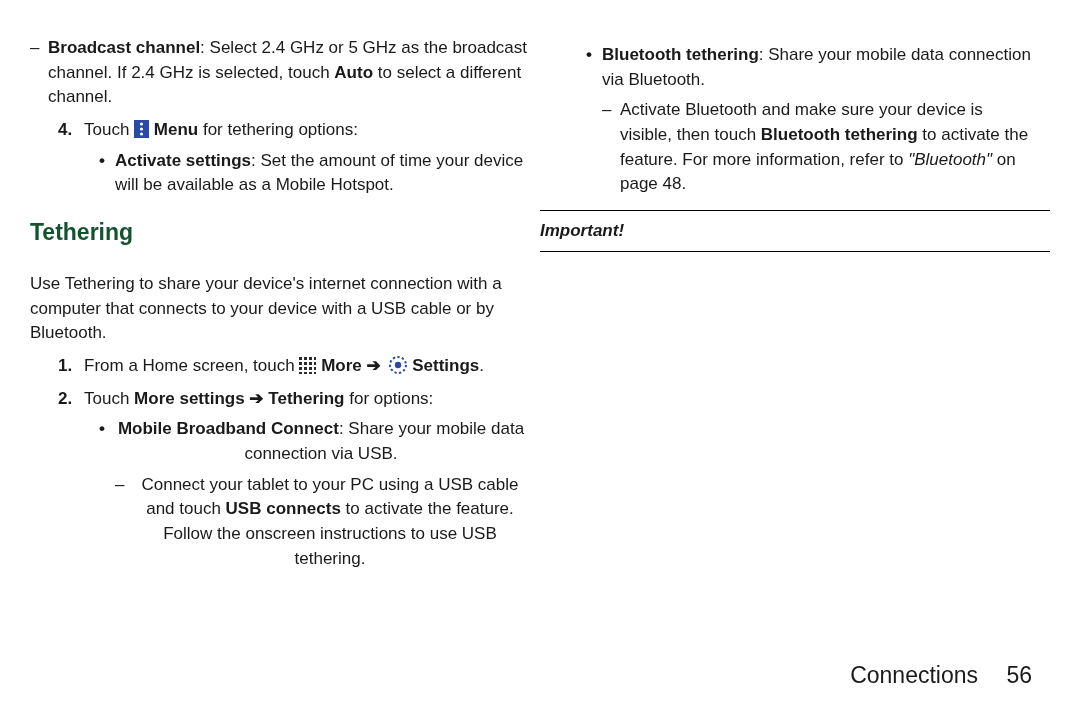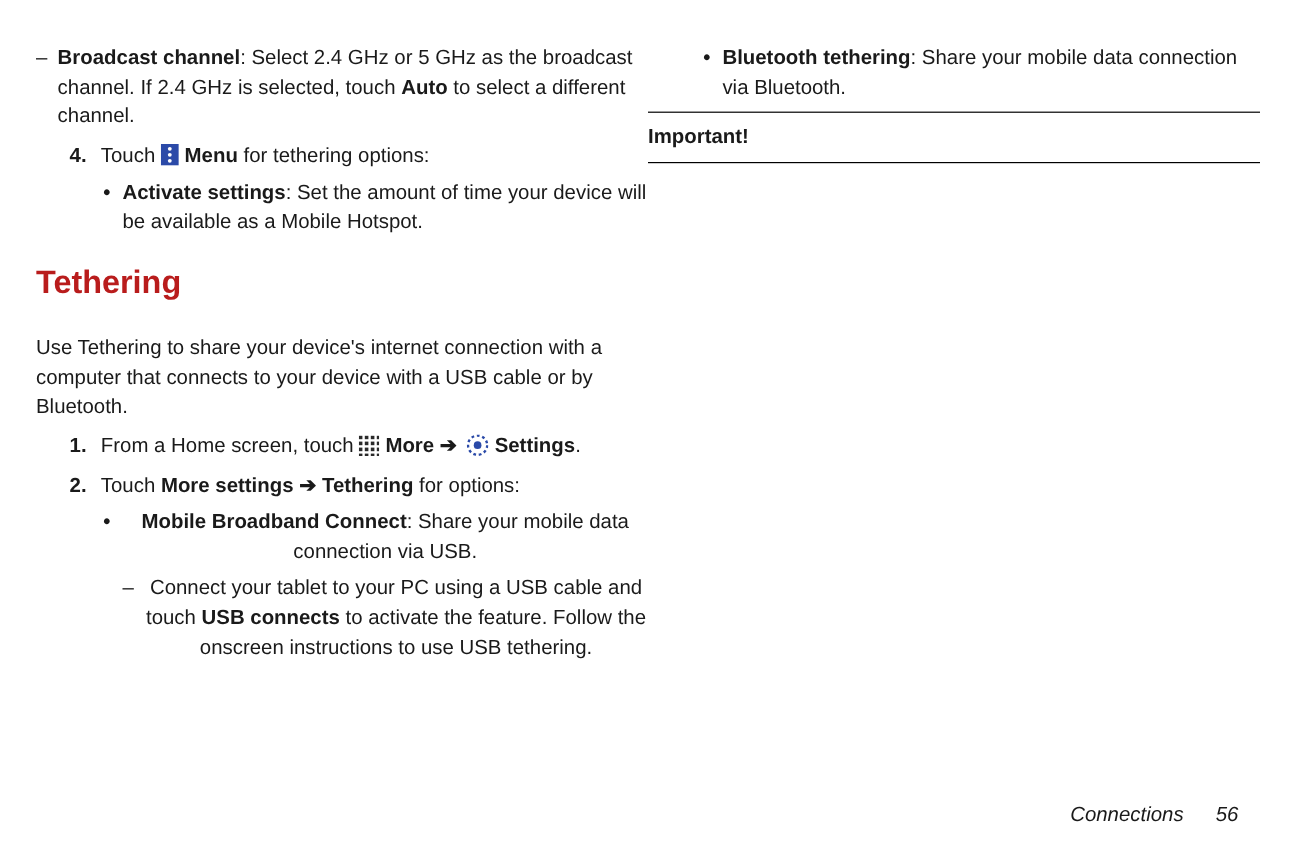--- a/index.html
+++ b/index.html
@@ -10,43 +10,43 @@
     color:#1a1a1a;
     position:relative;
     line-height:1.45;
   }
   .page{
     display:flex;
     padding:30px 30px 0 30px;
   }
   .col{flex:1;min-width:0;}
   .section-heading{
-    color:#b91c1c;
+    color:#14532d;
     font-weight:700;
-    font-size:27px;
+    font-size:23px;
     font-family:Arial,Helvetica,sans-serif;
     margin:18px 0 6px 0;
   }
   .bold{font-weight:700;}
   .italic{font-style:italic;}
   ol.num{list-style:none;padding:0;margin:0;}
   ol.num>li{position:relative;padding-left:26px;margin:8px 0;}
   ol.num>li>.num-label{position:absolute;left:0;font-weight:700;}
-  ul.bul{list-style:none;padding:0;margin:0;}
+  ul.bul{list-style:none;padding:0;margin:13px;}
   ul.bul>li{position:relative;padding-left:18px;margin:6px 0;}
   ul.bul>li::before{content:"•";position:absolute;left:2px;font-weight:700;}
   ul.dash{list-style:none;padding:0;margin:0;}
   ul.dash>li{position:relative;padding-left:18px;margin:6px 0;}
   ul.dash>li::before{content:"–";position:absolute;left:0;}
   .indent1{margin-left:70px;}
   svg.icon{vertical-align:-3px;}
-  .important-block{border-top:1.5px solid #000;border-bottom:1.5px solid #000;padding:8px 0;margin-top:8px;}
+  .important-block{border-top:1.5px solid #000;border-bottom:1.5px solid #000;padding:8px 0;margin-top:8px;font-style:italic;}
   .important-block .row{display:flex;}
   .important-block .lbl{font-weight:700;white-space:nowrap;padding-right:6px;}
-  .footer{position:absolute;bottom:28px;right:48px;font-size:17px;font-style:italic;}
+  .footer{position:absolute;bottom:28px;right:48px;font-size:23px;}
   .footer .pg{margin-left:22px;}
   .arrow{font-weight:700;}
 </style>
 </head>
 <body>
 
 <div class="page">
 
   <div class="col">
 
@@ -128,20 +128,25 @@
       </li>
     </ol>
 
   </div>
 
   <div class="col">
 
     <ul class="bul" style="margin-left:44px;">
       <li>
         <span class="bold">Bluetooth tethering</span><span>: Share your mobile data connection via Bluetooth.</span>
+        <ul class="dash" style="margin-top:6px;">
+          <li>
+            <span>Activate Bluetooth and make sure your device is visible, then touch </span><span class="bold">Bluetooth tethering</span><span> to activate the feature. For more information, refer to </span><span class="italic">"Bluetooth"</span><span> on page 48.</span>
+          </li>
+        </ul>
       </li>
     </ul>
 
     <div class="important-block">
       <div class="row">
         <div class="lbl">Important!</div>
       </div>
     </div>
 
   </div>

